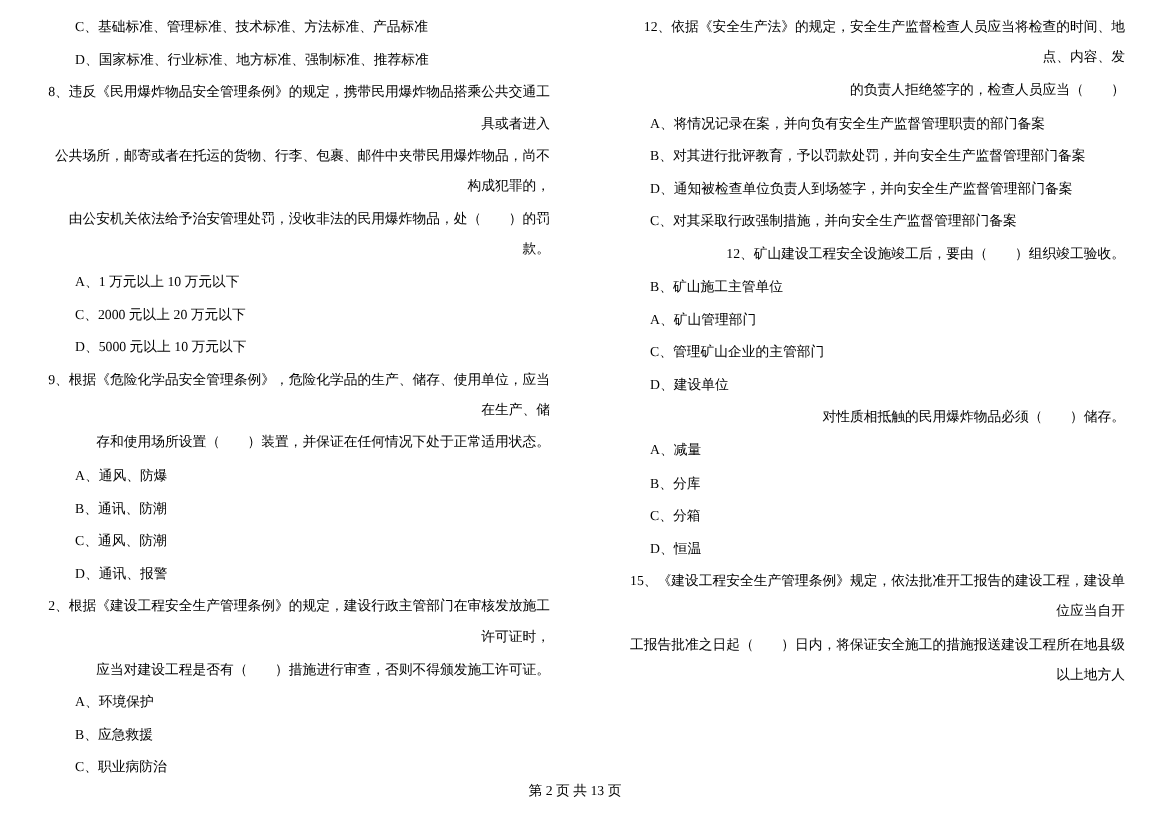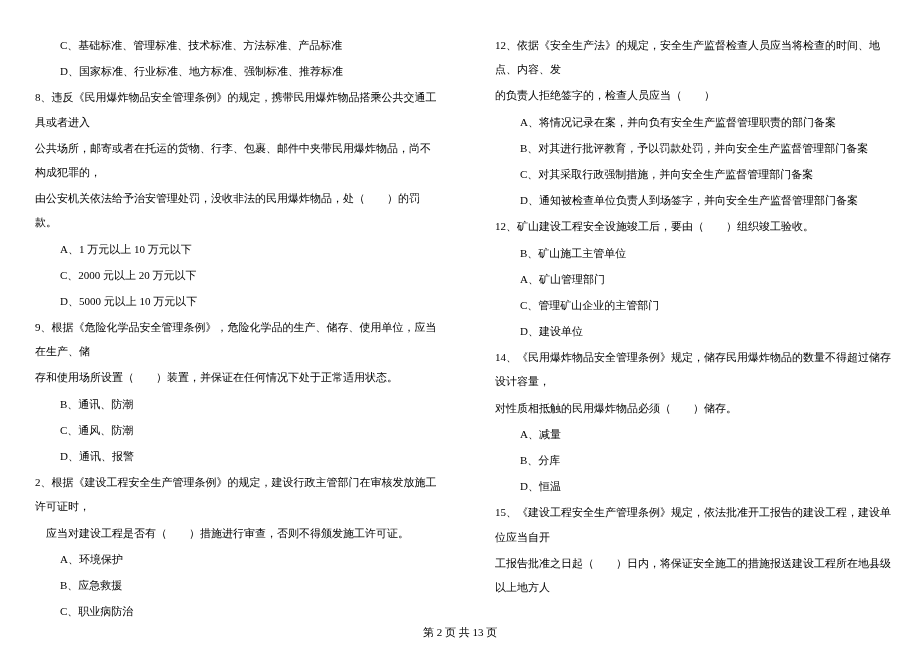--- a/index.html
+++ b/index.html
@@ -15,35 +15,35 @@
       font-size: 11px;
       color: #000;
       position: relative;
       overflow: hidden;
     }
     .page-container {
       display: flex;
       width: 100%;
       height: 610px;
       padding-top: 10px;
-      margin-top: 23px;
     }
     .column {
       width: 50%;
       padding: 0 20px;
     }
     .indent-option {
       padding-left: 40px;
       line-height: 2.2;
       margin-bottom: 2px;
     }
     .question-line {
       padding-left: 15px;
       line-height: 2.2;
       margin-bottom: 2px;
+      text-align: right;
     }
     .footer {
       position: absolute;
       bottom: 10px;
       width: 100%;
       text-align: center;
       font-size: 11px;
     }
   </style>
 </head>
@@ -57,51 +57,52 @@
 
     <div class="question-line">8、违反《民用爆炸物品安全管理条例》的规定，携带民用爆炸物品搭乘公共交通工具或者进入</div>
     <div class="question-line">公共场所，邮寄或者在托运的货物、行李、包裹、邮件中夹带民用爆炸物品，尚不构成犯罪的，</div>
     <div class="question-line">由公安机关依法给予治安管理处罚，没收非法的民用爆炸物品，处（　　）的罚款。</div>
     <div class="indent-option">A、1 万元以上 10 万元以下</div>
     <div class="indent-option">C、2000 元以上 20 万元以下</div>
     <div class="indent-option">D、5000 元以上 10 万元以下</div>
 
     <div class="question-line">9、根据《危险化学品安全管理条例》，危险化学品的生产、储存、使用单位，应当在生产、储</div>
     <div class="question-line">存和使用场所设置（　　）装置，并保证在任何情况下处于正常适用状态。</div>
+    <div class="indent-option">A、通风、防爆</div>
     <div class="indent-option">B、通讯、防潮</div>
     <div class="indent-option">C、通风、防潮</div>
     <div class="indent-option">D、通讯、报警</div>
 
     <div class="question-line">2、根据《建设工程安全生产管理条例》的规定，建设行政主管部门在审核发放施工许可证时，</div>
     <div class="question-line">　应当对建设工程是否有（　　）措施进行审查，否则不得颁发施工许可证。</div>
     <div class="indent-option">A、环境保护</div>
     <div class="indent-option">B、应急救援</div>
     <div class="indent-option">C、职业病防治</div>
 
   </div>
 
   <div class="column">
 
     <div class="question-line">12、依据《安全生产法》的规定，安全生产监督检查人员应当将检查的时间、地点、内容、发</div>
     <div class="question-line">的负责人拒绝签字的，检查人员应当（　　）</div>
     <div class="indent-option">A、将情况记录在案，并向负有安全生产监督管理职责的部门备案</div>
     <div class="indent-option">B、对其进行批评教育，予以罚款处罚，并向安全生产监督管理部门备案</div>
+    <div class="indent-option">D、通知被检查单位负责人到场签字，并向安全生产监督管理部门备案</div>
     <div class="indent-option">C、对其采取行政强制措施，并向安全生产监督管理部门备案</div>
-    <div class="indent-option">D、通知被检查单位负责人到场签字，并向安全生产监督管理部门备案</div>
 
     <div class="question-line">12、矿山建设工程安全设施竣工后，要由（　　）组织竣工验收。</div>
     <div class="indent-option">B、矿山施工主管单位</div>
     <div class="indent-option">A、矿山管理部门</div>
     <div class="indent-option">C、管理矿山企业的主管部门</div>
     <div class="indent-option">D、建设单位</div>
 
-    <div class="question-line">14、《民用爆炸物品安全管理条例》规定，储存民用爆炸物品的数量不得超过储存设计容量，</div>
     <div class="question-line">对性质相抵触的民用爆炸物品必须（　　）储存。</div>
     <div class="indent-option">A、减量</div>
     <div class="indent-option">B、分库</div>
+    <div class="indent-option">C、分箱</div>
     <div class="indent-option">D、恒温</div>
 
     <div class="question-line">15、《建设工程安全生产管理条例》规定，依法批准开工报告的建设工程，建设单位应当自开</div>
     <div class="question-line">工报告批准之日起（　　）日内，将保证安全施工的措施报送建设工程所在地县级以上地方人</div>
 
   </div>
 
 </div>
 
 <div class="footer">第 2 页 共 13 页</div>

